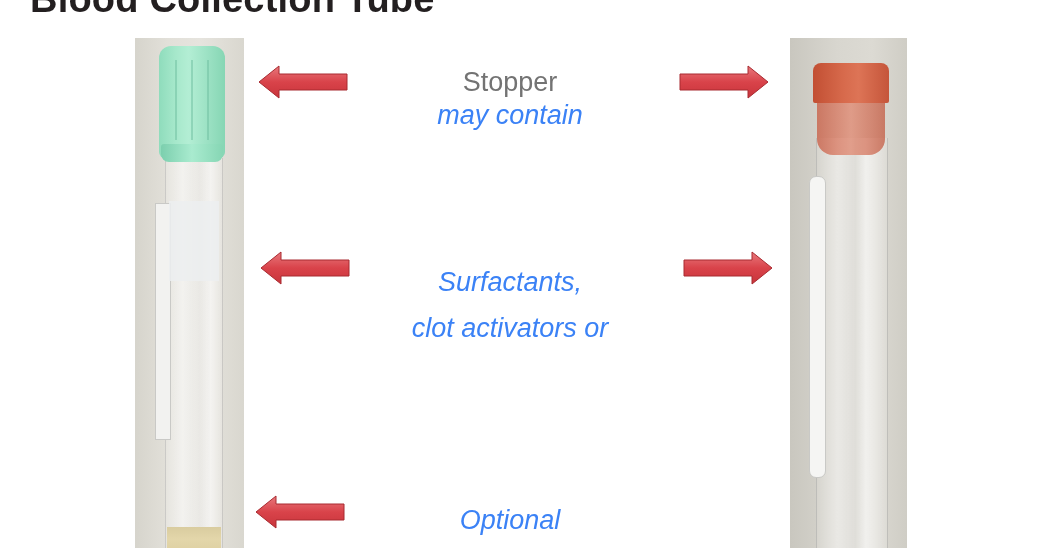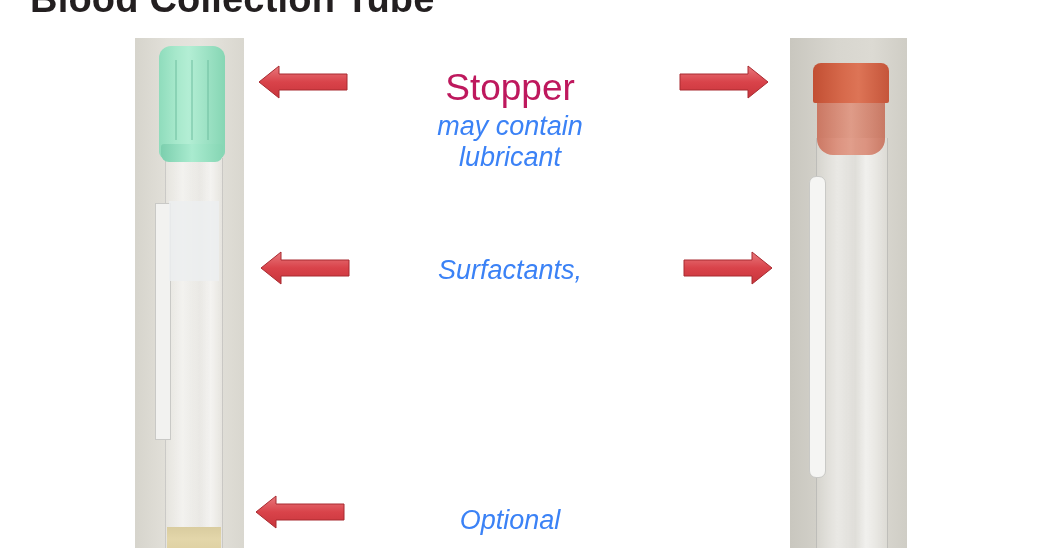--- a/index.html
+++ b/index.html
@@ -16,21 +16,21 @@
     .lt-label { position:absolute; left:20px; top:165px; width:14px; height:235px; background:#f2f2f0; border:1px solid #c9c9c6; }
     .lt-label-sleeve { position:absolute; left:34px; top:163px; width:50px; height:80px; background:rgba(236,238,240,0.85); }
     .lt-gel { position:absolute; left:32px; top:489px; width:54px; height:30px; background:linear-gradient(180deg,#d9cc9f,#e3d6aa 40%,#dccd9e); }
     
     .rt-glass { position:absolute; left:26px; top:100px; width:70px; height:420px; background:linear-gradient(90deg,rgba(255,255,255,0.1),rgba(255,255,255,0.45) 30%,rgba(235,235,235,0.3) 55%,rgba(255,255,255,0.6) 70%,rgba(255,255,255,0.15)); border-left:1px solid rgba(150,150,150,0.4); border-right:1px solid rgba(150,150,150,0.4); }
     .rt-cap { position:absolute; left:23px; top:25px; width:76px; height:40px; background:linear-gradient(90deg,#c24f33,#d76a4c 40%,#dd7456 60%,#c5553a); border-radius:8px 8px 2px 2px; }
     .rt-cap-body { position:absolute; left:27px; top:62px; width:68px; height:55px; background:linear-gradient(90deg,rgba(200,90,65,0.75),rgba(225,130,105,0.7) 50%,rgba(195,90,65,0.75)); border-radius:0 0 16px 16px; }
     .rt-label { position:absolute; left:19px; top:138px; width:15px; height:300px; background:#f5f5f3; border:1px solid #c9c9c6; border-radius:7px; }
     
     .txt { position:absolute; text-align:center; font-family:"Liberation Sans", sans-serif; }
-    .red { color:#be185d; font-size:37px; }
+    .red { color:#737373; font-size:27px; }
     .ital { color:#3b82f6; font-size:27px; font-style:italic; line-height:31px; }
     
     .arrow { position:absolute; width:92px; height:36px; }
   </style>
 </head>
 <body>
 
 <div class="title">Blood Collection Tube</div>
 
 <div class="photo photo-left">
@@ -68,22 +68,22 @@
 <svg class="arrow" style="left:682px;top:250px;" viewBox="0 0 92 36">
   <polygon points="90,18 70,2 70,10 2,10 2,26 70,26 70,34" fill="url(#ag)" stroke="#a82a30" stroke-width="1"></polygon>
 </svg>
 <svg class="arrow" style="left:254px;top:494px;" viewBox="0 0 92 36">
   <polygon points="2,18 22,2 22,10 90,10 90,26 22,26 22,34" fill="url(#ag)" stroke="#a82a30" stroke-width="1"></polygon>
 </svg>
 
 <div class="txt" style="left:390px;top:67px;width:240px;">
   <div class="red">Stopper</div>
   <div class="ital" style="margin-top:2px;">may contain</div>
-  <div class="ital">lubricant</div>
 </div>
 
 <div class="txt" style="left:380px;top:245px;width:260px;">
-  <div class="ital" style="margin-top:2px;line-height:46px;">Surfactants,</div>
+  <div class="ital" style="margin-top:14px;line-height:46px;">Surfactants,</div>
+  <div class="ital" style="line-height:46px;">clot activators or</div>
 </div>
 
 <div class="txt" style="left:380px;top:493px;width:260px;">
   <div class="ital" style="margin-top:12px;">Optional</div>
 </div>
 
 </body></html>

